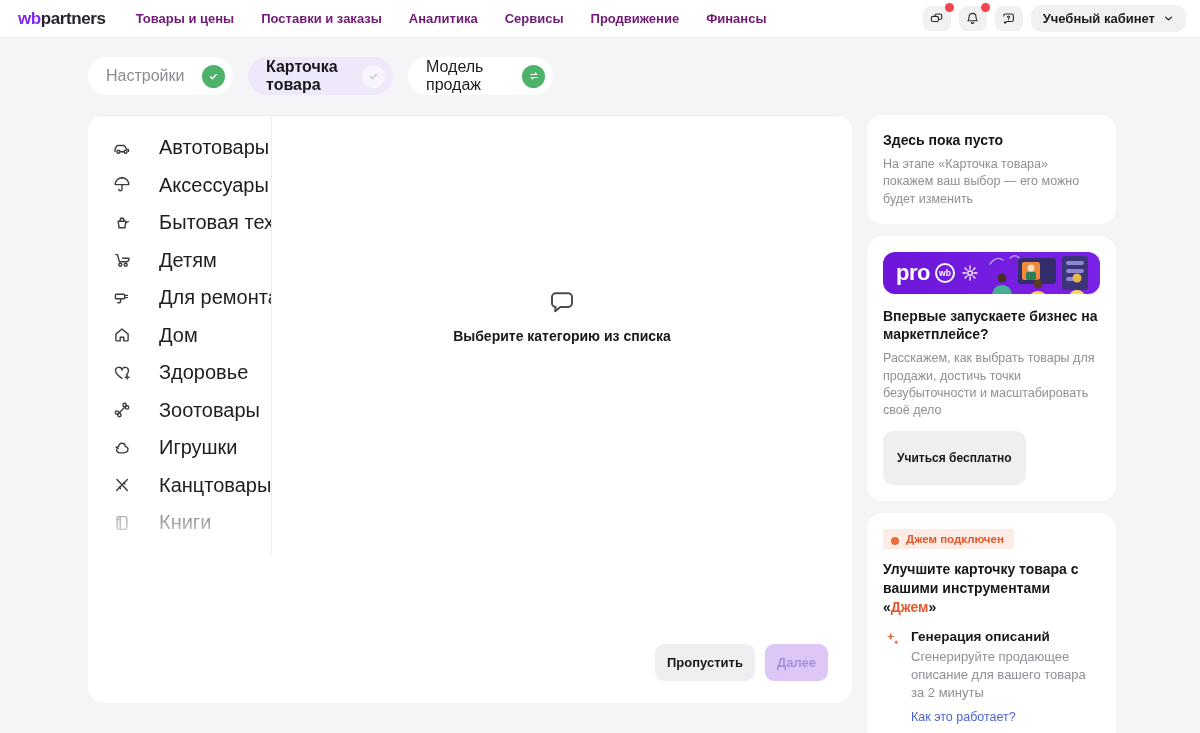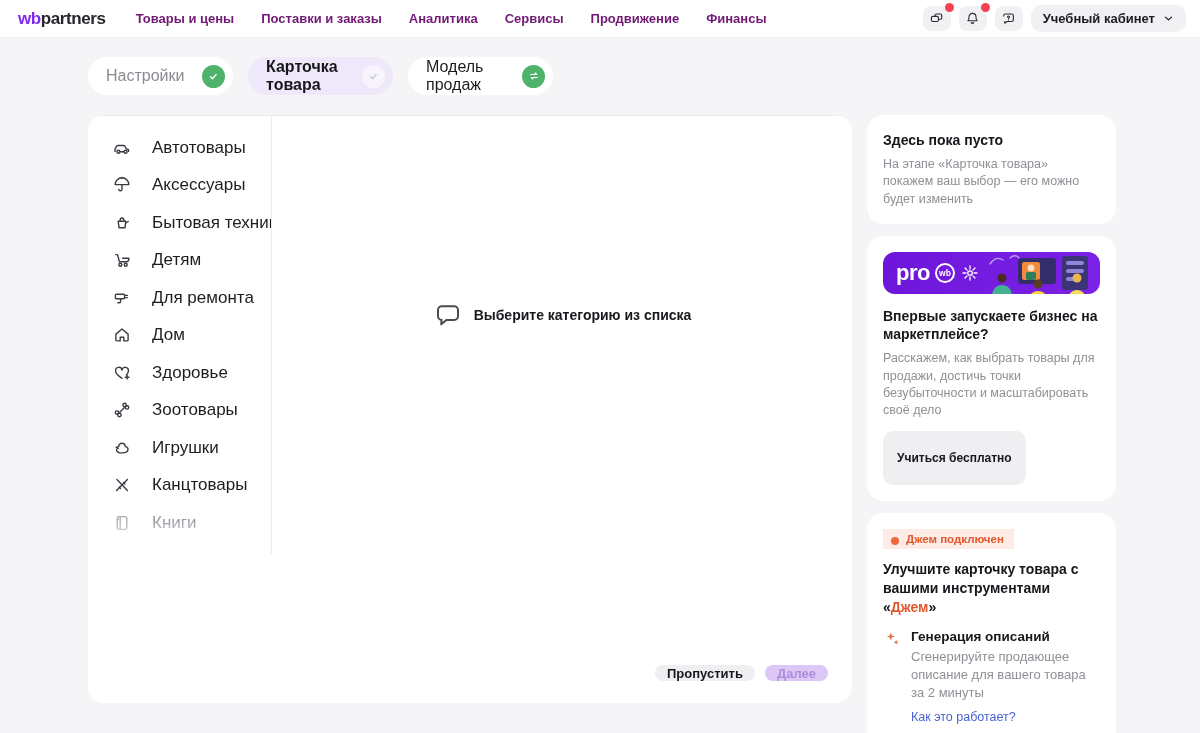--- a/index.html
+++ b/index.html
@@ -65,38 +65,38 @@
   .main-title{
     font-size:30px; line-height:1.22; font-weight:700; letter-spacing:-0.6px;
     color:#17171c; max-width:690px; margin-bottom:13px;
   }
   .main-sub{ font-size:14px; color:#8f8f96; padding-bottom:17px; }
   .main-sub a{ color:var(--link_blue,#4a63d4); text-decoration:none; cursor:pointer; }
   .main-body{ display:flex; height:439px; border-top:1px solid #ececef; }
 
   .cat-col{ width:184px; border-right:1px solid #ececef; padding:13px 0 0; position:relative; overflow:hidden; }
   .cat-item{
-    display:flex; align-items:center; gap:20px; height:37.5px;
-    padding:0 16px 0 24px; font-size:17px; color:#1d1d22; cursor:pointer; white-space:nowrap;
+    display:flex; align-items:center; gap:27px; height:37.5px;
+    padding:0 16px 0 24px; font-size:20px; color:#1d1d22; cursor:pointer; white-space:nowrap;
   }
   .cat-item .cicon{ color:#3c3c44; flex:0 0 auto; }
   .cat-item.dim{ color:#9a9aa2; }
   .cat-item.dim .cicon{ color:#aeaeb6; }
   .cat-item.ghost{ opacity:.22; }
   .cat-fade{
     position:absolute; bottom:0; left:0; right:0; height:34px;
     background:linear-gradient(rgba(255,255,255,0), #fff 85%); pointer-events:none;
   }
 
-  .content-col{ flex:1; display:flex; flex-direction:row; align-items:center; justify-content:center; gap:11px; padding-bottom:40px; }
+  .content-col{ flex:1; display:flex; flex-direction:column; align-items:center; justify-content:center; gap:11px; padding-bottom:40px; }
   .empty-icon{ color:#4a4a52; }
   .empty-text{ font-size:14px; font-weight:700; color:#17171c; }
 
   .card-actions{ position:absolute; right:24px; bottom:22px; display:flex; gap:10px; }
-  .btn{ border:none; border-radius:9px; font-family:inherit; font-size:13px; font-weight:600; padding:0 12px; height:16px; cursor:pointer; }
+  .btn{ border:none; border-radius:9px; font-family:inherit; font-size:13px; font-weight:600; padding:0 12px; height:37px; cursor:pointer; }
   .btn-skip{ background:#efeff2; color:#17171c; }
   .btn-next{ background:#dcc7f6; color:#ab8fdd; cursor:default; }
 
   
   .sidebar{ position:absolute; left:867px; top:115px; width:249px; display:flex; flex-direction:column; gap:12px; }
   .side-card{ background:#fff; border-radius:16px; padding:16px; }
   .side-title{ font-size:14px; font-weight:700; color:#17171c; margin-bottom:7px; line-height:1.3; }
   .side-text{ font-size:12.5px; color:#8f8f96; line-height:1.38; }
 
   .promo-banner{

